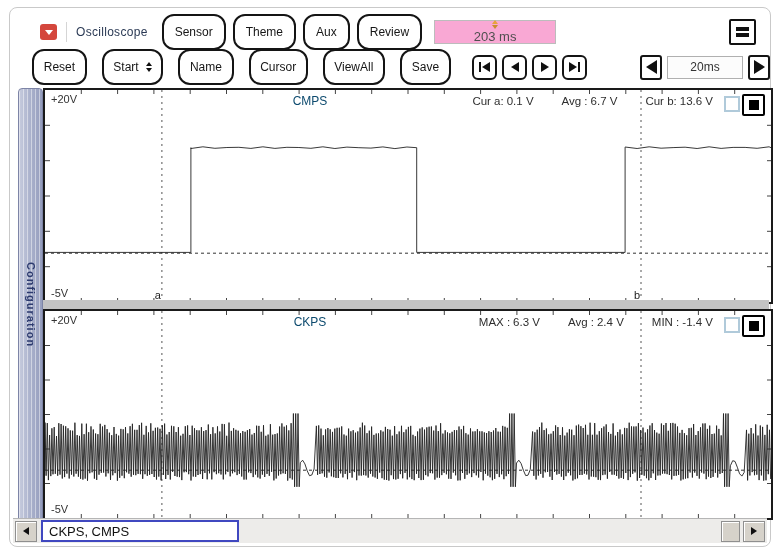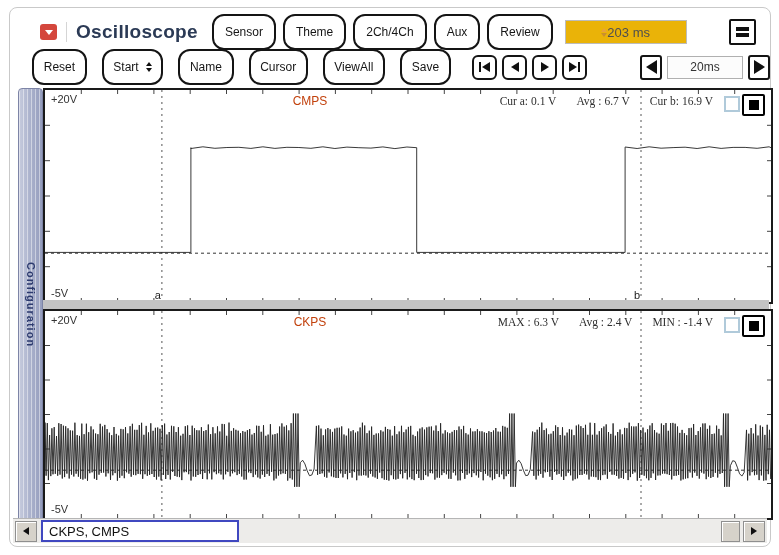--- a/index.html
+++ b/index.html
@@ -8,28 +8,28 @@
     border:1px solid #c9c9c9;border-radius:8px;background:#fff;}
   
   .row1{position:absolute;left:0;top:7px;right:0;height:34px;display:flex;
     align-items:center;padding:0 14px 0 30px;}
   .row2{position:absolute;left:0;top:45px;right:0;height:28px;display:flex;
     align-items:center;padding-left:22px;gap:8px;}
   .app-icon{width:17px;height:16px;background:#d4463c;border-radius:3px;
     display:flex;align-items:center;justify-content:center;flex:none;}
   .app-icon .td{border-top-color:#fff;}
   .divider{width:1px;height:20px;background:#d5d5d5;margin:0 9px;flex:none;}
-  .title{font-size:19px;font-weight:bold;color:#2b3a55;letter-spacing:.3px;white-space:nowrap;}
+  .title{font-size:12px;font-weight:normal;color:#2b3a55;letter-spacing:.3px;white-space:nowrap;}
   .pill{height:24px;border:2px solid #141414;border-radius:12px;background:#fff;
     display:flex;align-items:center;justify-content:center;font-size:12px;color:#161616;
     padding:16px 11px;white-space:nowrap;cursor:default;}
   .row1 .pill{margin-left:7px;}
   .row2 .pill{min-width:38px;margin-right:7px;}
-  .timebox{margin-left:12px;width:120px;height:22px;border:1px solid #bcbcbc;background:#eab308;
-    display:flex;align-items:center;justify-content:center;font-size:13px;color:#4f4f4f;}
+  .timebox{margin-left:12px;width:120px;height:22px;border:1px solid #bcbcbc;background:#f9a8d4;
+    display:flex;align-items:center;justify-content:center;font-size:13px;color:#4f4f4f;flex-direction:column;}
   .time-icon{display:flex;flex-direction:column;align-items:center;gap:1px;}
   .menu-icon{margin-left:auto;width:23px;height:22px;border:2px solid #111;border-radius:2px;
     background:#fff;display:flex;flex-direction:column;align-items:center;justify-content:center;gap:2px;}
   .menu-icon i{display:block;width:13px;height:4px;background:#111;}
   .navbtn{width:21px;height:21px;border:2px solid #141414;border-radius:6px;background:#fff;
     display:flex;align-items:center;justify-content:center;gap:1px;margin-right:5px;}
   .navgroup{display:flex;margin-left:6px;}
   .tbgroup{display:flex;align-items:center;margin-left:40px;}
   .tbbtn{width:18px;height:21px;border:2px solid #141414;border-radius:3px;background:#fff;
     display:flex;align-items:center;justify-content:center;}
@@ -58,22 +58,22 @@
   .sidebar span{writing-mode:vertical-rl;font-size:11px;font-weight:bold;color:#2c3a6e;
     letter-spacing:1px;white-space:nowrap;}
   
   .channel{position:absolute;left:33px;width:726px;border:2px solid #1a1a1a;background:#fff;}
   .ch1{top:80px;height:212px;}
   .ch2{top:301px;height:207px;}
   .separator{position:absolute;left:33px;top:292px;width:726px;height:9px;background:#c3c3c3;}
   .channel svg{position:absolute;left:0;top:0;width:100%;height:100%;display:block;}
   .ylab{position:absolute;left:6px;font-size:11px;color:#333;background:rgba(255,255,255,.6);}
   .ylab.top{top:3px;} .ylab.bot{bottom:3px;}
-  .ch-title{position:absolute;top:4px;left:36.5%;transform:translateX(-50%);font-size:12px;color:#c2410c;}
-  .stats{position:absolute;top:5px;right:58px;display:flex;gap:20px;font-size:11.5px;color:#2e2e2e;white-space:nowrap;font-family:Liberation Serif, serif;}
+  .ch-title{position:absolute;top:4px;left:36.5%;transform:translateX(-50%);font-size:12px;color:#0c4a6e;}
+  .stats{position:absolute;top:5px;right:58px;display:flex;gap:28px;font-size:11.5px;color:#2e2e2e;white-space:nowrap;}
   .stats b{font-weight:normal;margin-right:3px;}
   .chk{position:absolute;top:6px;right:31px;width:12px;height:12px;border:2px solid #b0cada;background:#fff;}
   .sqbtn{position:absolute;top:4px;right:6px;width:19px;height:18px;border:2px solid #000;
     border-radius:2px;background:#fff;display:flex;align-items:center;justify-content:center;}
   .sqbtn i{display:block;width:10px;height:10px;background:#000;}
   .cursor-letter{position:absolute;bottom:1px;font-size:11px;color:#222;transform:translateX(-115%);}
   
   .statusbar{position:absolute;left:3px;right:3px;bottom:3px;height:24px;background:#edecea;
     border-top:1px solid #b5b5b5;display:flex;align-items:center;padding:0 2px;}
   .sbtn{width:20px;height:19px;background:#d6d2ca;border:1px solid #8f8f8f;
@@ -92,21 +92,20 @@
 <div class="frame">
 
   <div class="row1">
     <div class="app-icon">
         <span class="td"></span>
       </div>
     <div class="divider"></div>
     <span class="title">Oscilloscope</span>
     <button class="pill" style="margin-left:14px">Sensor</button>
     <button class="pill">Theme</button>
-    <button class="pill">2Ch/4Ch</button>
     <button class="pill">Aux</button>
     <button class="pill">Review</button>
     <div class="timebox">
       <span class="time-icon">
           <i class="tu s o"></i>
           <i class="td s o"></i>
         </span>
       <span>203 ms</span>
     </div>
     <div class="menu-icon">
@@ -164,21 +163,21 @@
         <path d="M36.3 0 V4 M36.3 208 V212 M72.6 0 V4 M72.6 208 V212 M108.9 0 V4 M108.9 208 V212 M145.2 0 V4 M145.2 208 V212 M181.5 0 V4 M181.5 208 V212 M217.8 0 V4 M217.8 208 V212 M254.1 0 V4 M254.1 208 V212 M290.4 0 V4 M290.4 208 V212 M326.7 0 V4 M326.7 208 V212 M363.0 0 V4 M363.0 208 V212 M399.3 0 V4 M399.3 208 V212 M435.6 0 V4 M435.6 208 V212 M471.9 0 V4 M471.9 208 V212 M508.2 0 V4 M508.2 208 V212 M544.5 0 V4 M544.5 208 V212 M580.8 0 V4 M580.8 208 V212 M617.1 0 V4 M617.1 208 V212 M653.4 0 V4 M653.4 208 V212 M689.7 0 V4 M689.7 208 V212 M0 35.3 H5 M722 35.3 H726 M0 70.7 H5 M722 70.7 H726 M0 106.0 H5 M722 106.0 H726 M0 141.3 H5 M722 141.3 H726 M0 176.7 H5 M722 176.7 H726 " stroke="#444" stroke-width="1" fill="none"></path>
         <path d="M0 163.2 H726" stroke="#333" stroke-width="1" stroke-dasharray="3 3" fill="none"></path>
         <path d="M116.9 0 V212" stroke="#555" stroke-width="1" stroke-dasharray="2 4" fill="none"></path>
         <path d="M596.0 0 V212" stroke="#555" stroke-width="1" stroke-dasharray="2 4" fill="none"></path>
         <path d="M0 162.4 L0.0 162.4 L145.9 162.4 L145.9 57.7 L145.9 58.5 L157.9 56.8 L169.9 58.3 L181.9 57.5 L193.9 57.3 L205.9 58.4 L217.9 56.8 L229.9 58.4 L241.9 57.3 L253.9 57.5 L265.9 58.3 L277.9 56.8 L289.9 58.5 L301.9 57.1 L313.9 57.7 L325.9 58.1 L337.9 56.9 L349.9 58.6 L361.9 57.0 L371.7 57.7 L371.7 162.4 L580.1 162.4 L580.1 57.7 L580.1 57.0 L592.1 58.5 L604.1 56.8 L616.1 58.2 L628.1 57.6 L640.1 57.2 L652.1 58.5 L664.1 56.8 L676.1 58.4 L688.1 57.4 L700.1 57.4 L712.1 58.3 L724.1 56.8 L726.0 57.7" stroke="#222" stroke-width="0.9" fill="none"></path>
       </svg>
     <span class="ch-title">CMPS</span>
     <div class="stats">
       <span><b>Cur a:</b><span>0.1 V</span></span>
       <span><b>Avg :</b><span>6.7 V</span></span>
-      <span><b>Cur b:</b><span>16.9 V</span></span>
+      <span><b>Cur b:</b><span>13.6 V</span></span>
     </div>
     <span class="chk"></span>
     <span class="sqbtn">
         <i></i>
       </span>
     <span class="ylab top">+20V</span>
     <span class="ylab bot">-5V</span>
     <span class="cursor-letter" style="left: 16.1%;">a</span>
     <span class="cursor-letter" style="left: 82.1%;">b</span>
   </div>

